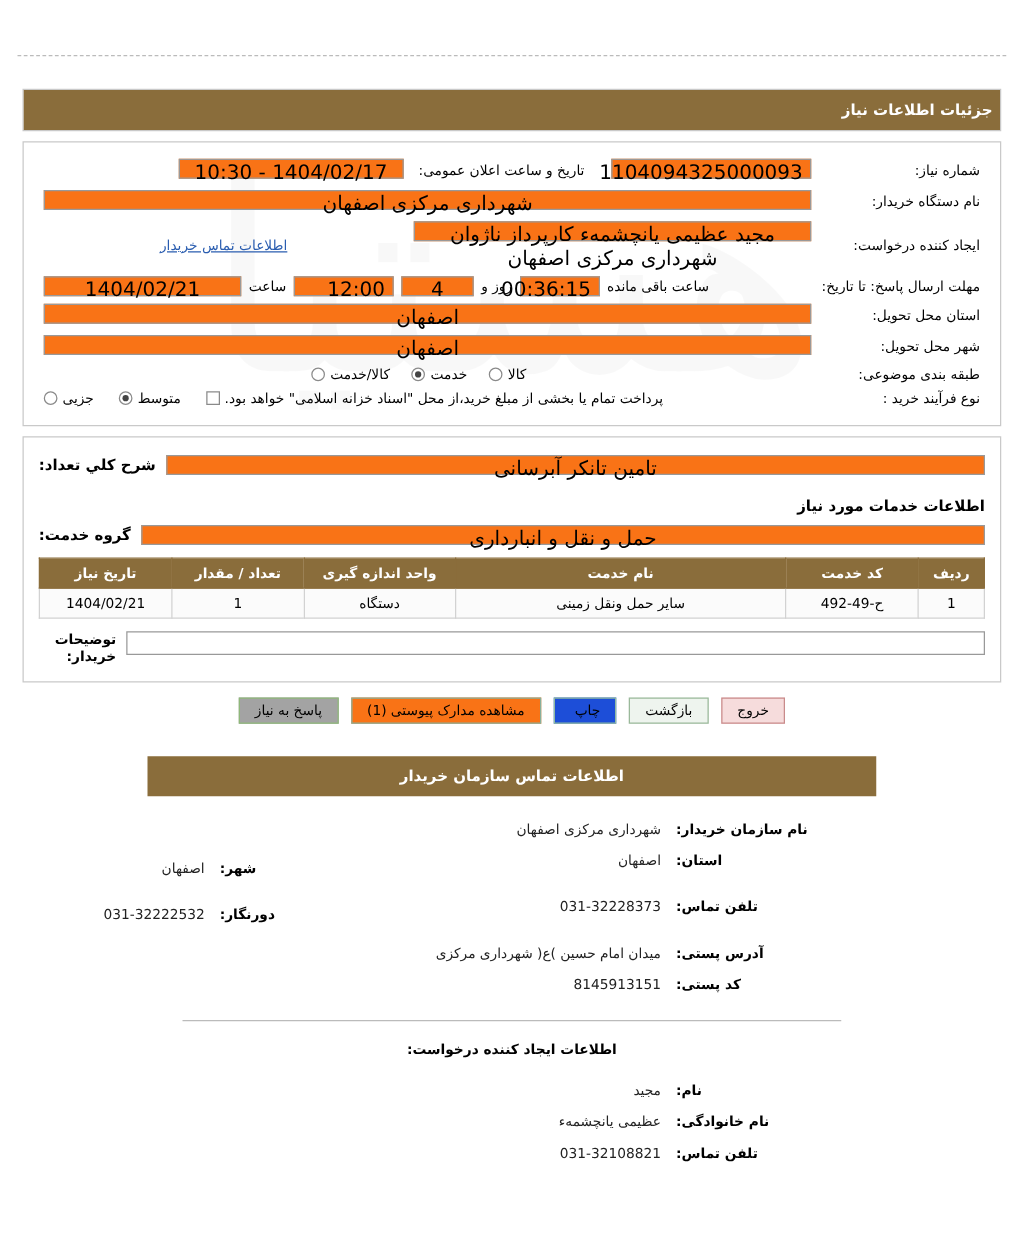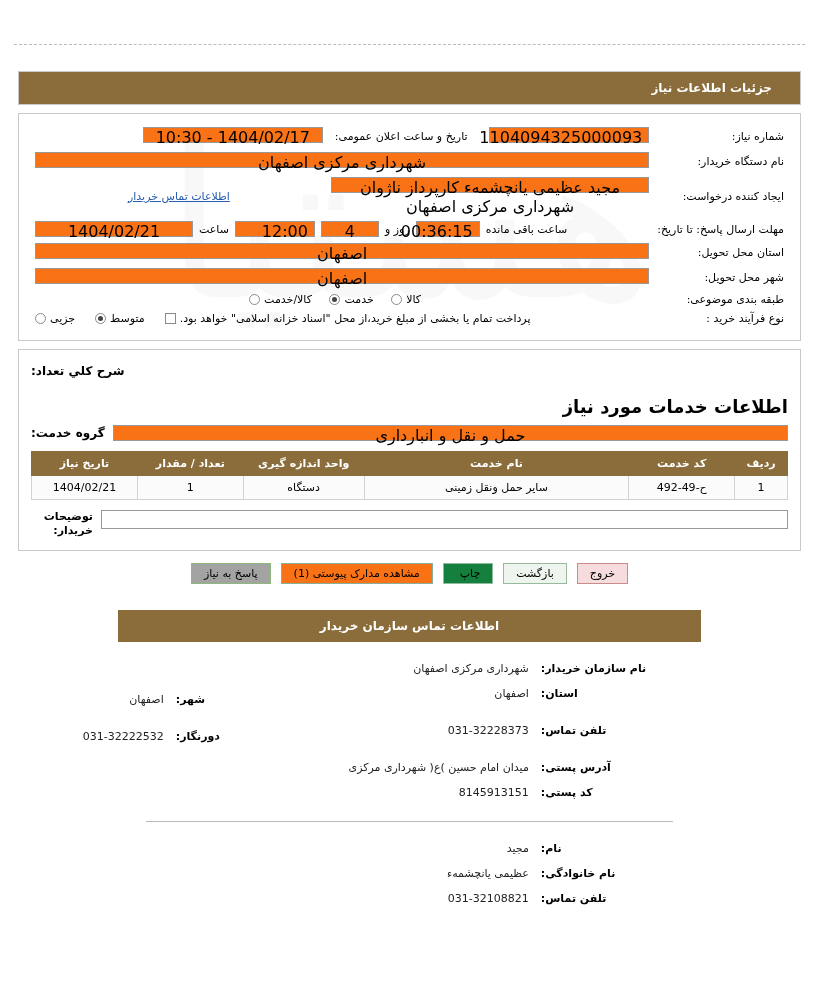--- a/index.html
+++ b/index.html
@@ -47,21 +47,21 @@
   .panel {
     margin: 18px 18px 0 18px;
     border: 1px solid #c9c9c9;
     background: rgba(255,255,255,0.55);
   }
   .banner {
     background: #8a6d3b;
     color: #fff;
     font-weight: bold;
     font-size: 12px;
-    padding: 9px 28px;
+    padding: 9px 6px;
     text-align: right;
   }
   .section {
     padding: 10px 12px 12px 12px;
   }
   table.form {
     width: 100%;
     border-collapse: collapse;
   }
   table.form td {
@@ -142,21 +142,21 @@
     margin: 4px 0 10px 0;
     flex-direction: row-reverse;
   }
   .desc-row .lbl2 {
     font-weight: bold;
     font-size: 12px;
     white-space: nowrap;
   }
   .subtitle {
     font-weight: bold;
-    font-size: 18px;
+    font-size: 12px;
     margin: 18px 0 8px 0;
     text-align: right;
   }
   table.grid {
     width: 100%;
     border-collapse: collapse;
     margin-top: 6px;
     background: #fff;
   }
   table.grid th {
@@ -205,21 +205,21 @@
   .btn {
     border: 1px solid #9a9a9a;
     padding: 3px 12px;
     font-size: 11px;
     background: #efefef;
     cursor: pointer;
     white-space: nowrap;
   }
   .btn.green { background: #a3a3a3; border-color: #8fb87a; }
   .btn.teal  { background: #f97316; border-color: #87b09c; }
-  .btn.mint  { background: #15803d; border-color: #8fbba0; padding-left: 16px; }
+  .btn.mint  { background: #1d4ed8; border-color: #8fbba0; padding-left: 16px; }
   .btn.pale  { background: #eef4ee; border-color: #9ab99a; }
   .btn.red   { background: #f6dcdc; border-color: #c98b8b; }
   .contact-wrap {
     margin: 26px 18px 0 18px;
   }
   .contact-banner {
     background: #8a6d3b;
     color: #fff;
     font-weight: bold;
     font-size: 12px;
@@ -353,20 +353,21 @@
         </tr>
       </tbody>
         </table>
     </div>
   </div>
 
   <div class="panel" style="margin-top:8px;">
     <div class="section">
       <div class="desc-row">
         <span class="lbl2">شرح کلي تعداد:</span>
+        <span class="fld" style="flex:1;text-align:center;">تامین تانکر آبرسانی</span>
       </div>
 
       <div class="subtitle">اطلاعات خدمات مورد نیاز</div>
 
       <div class="desc-row">
         <span class="lbl2">گروه خدمت:</span>
         <span class="fld" style="flex:1;text-align:center;">حمل و نقل و انبارداری</span>
       </div>
 
       <table class="grid">
@@ -456,20 +457,21 @@
       <tr>
         <td></td>
         <td class="ckey">کد پستی:</td>
         <td class="cval" colspan="2">8145913151</td>
       </tr>
     </tbody>
       </table>
 
     <div class="hr"></div>
 
+    <div class="creator-title">اطلاعات ایجاد کننده درخواست:</div>
 
     <table class="contact">
       <tbody>
           <tr>
         <td style="width:16%;"></td>
         <td class="ckey" style="width:18%;">نام:</td>
         <td class="cval" style="width:30%;">مجید</td>
         <td style="width:36%;"></td>
       </tr>
       <tr>

